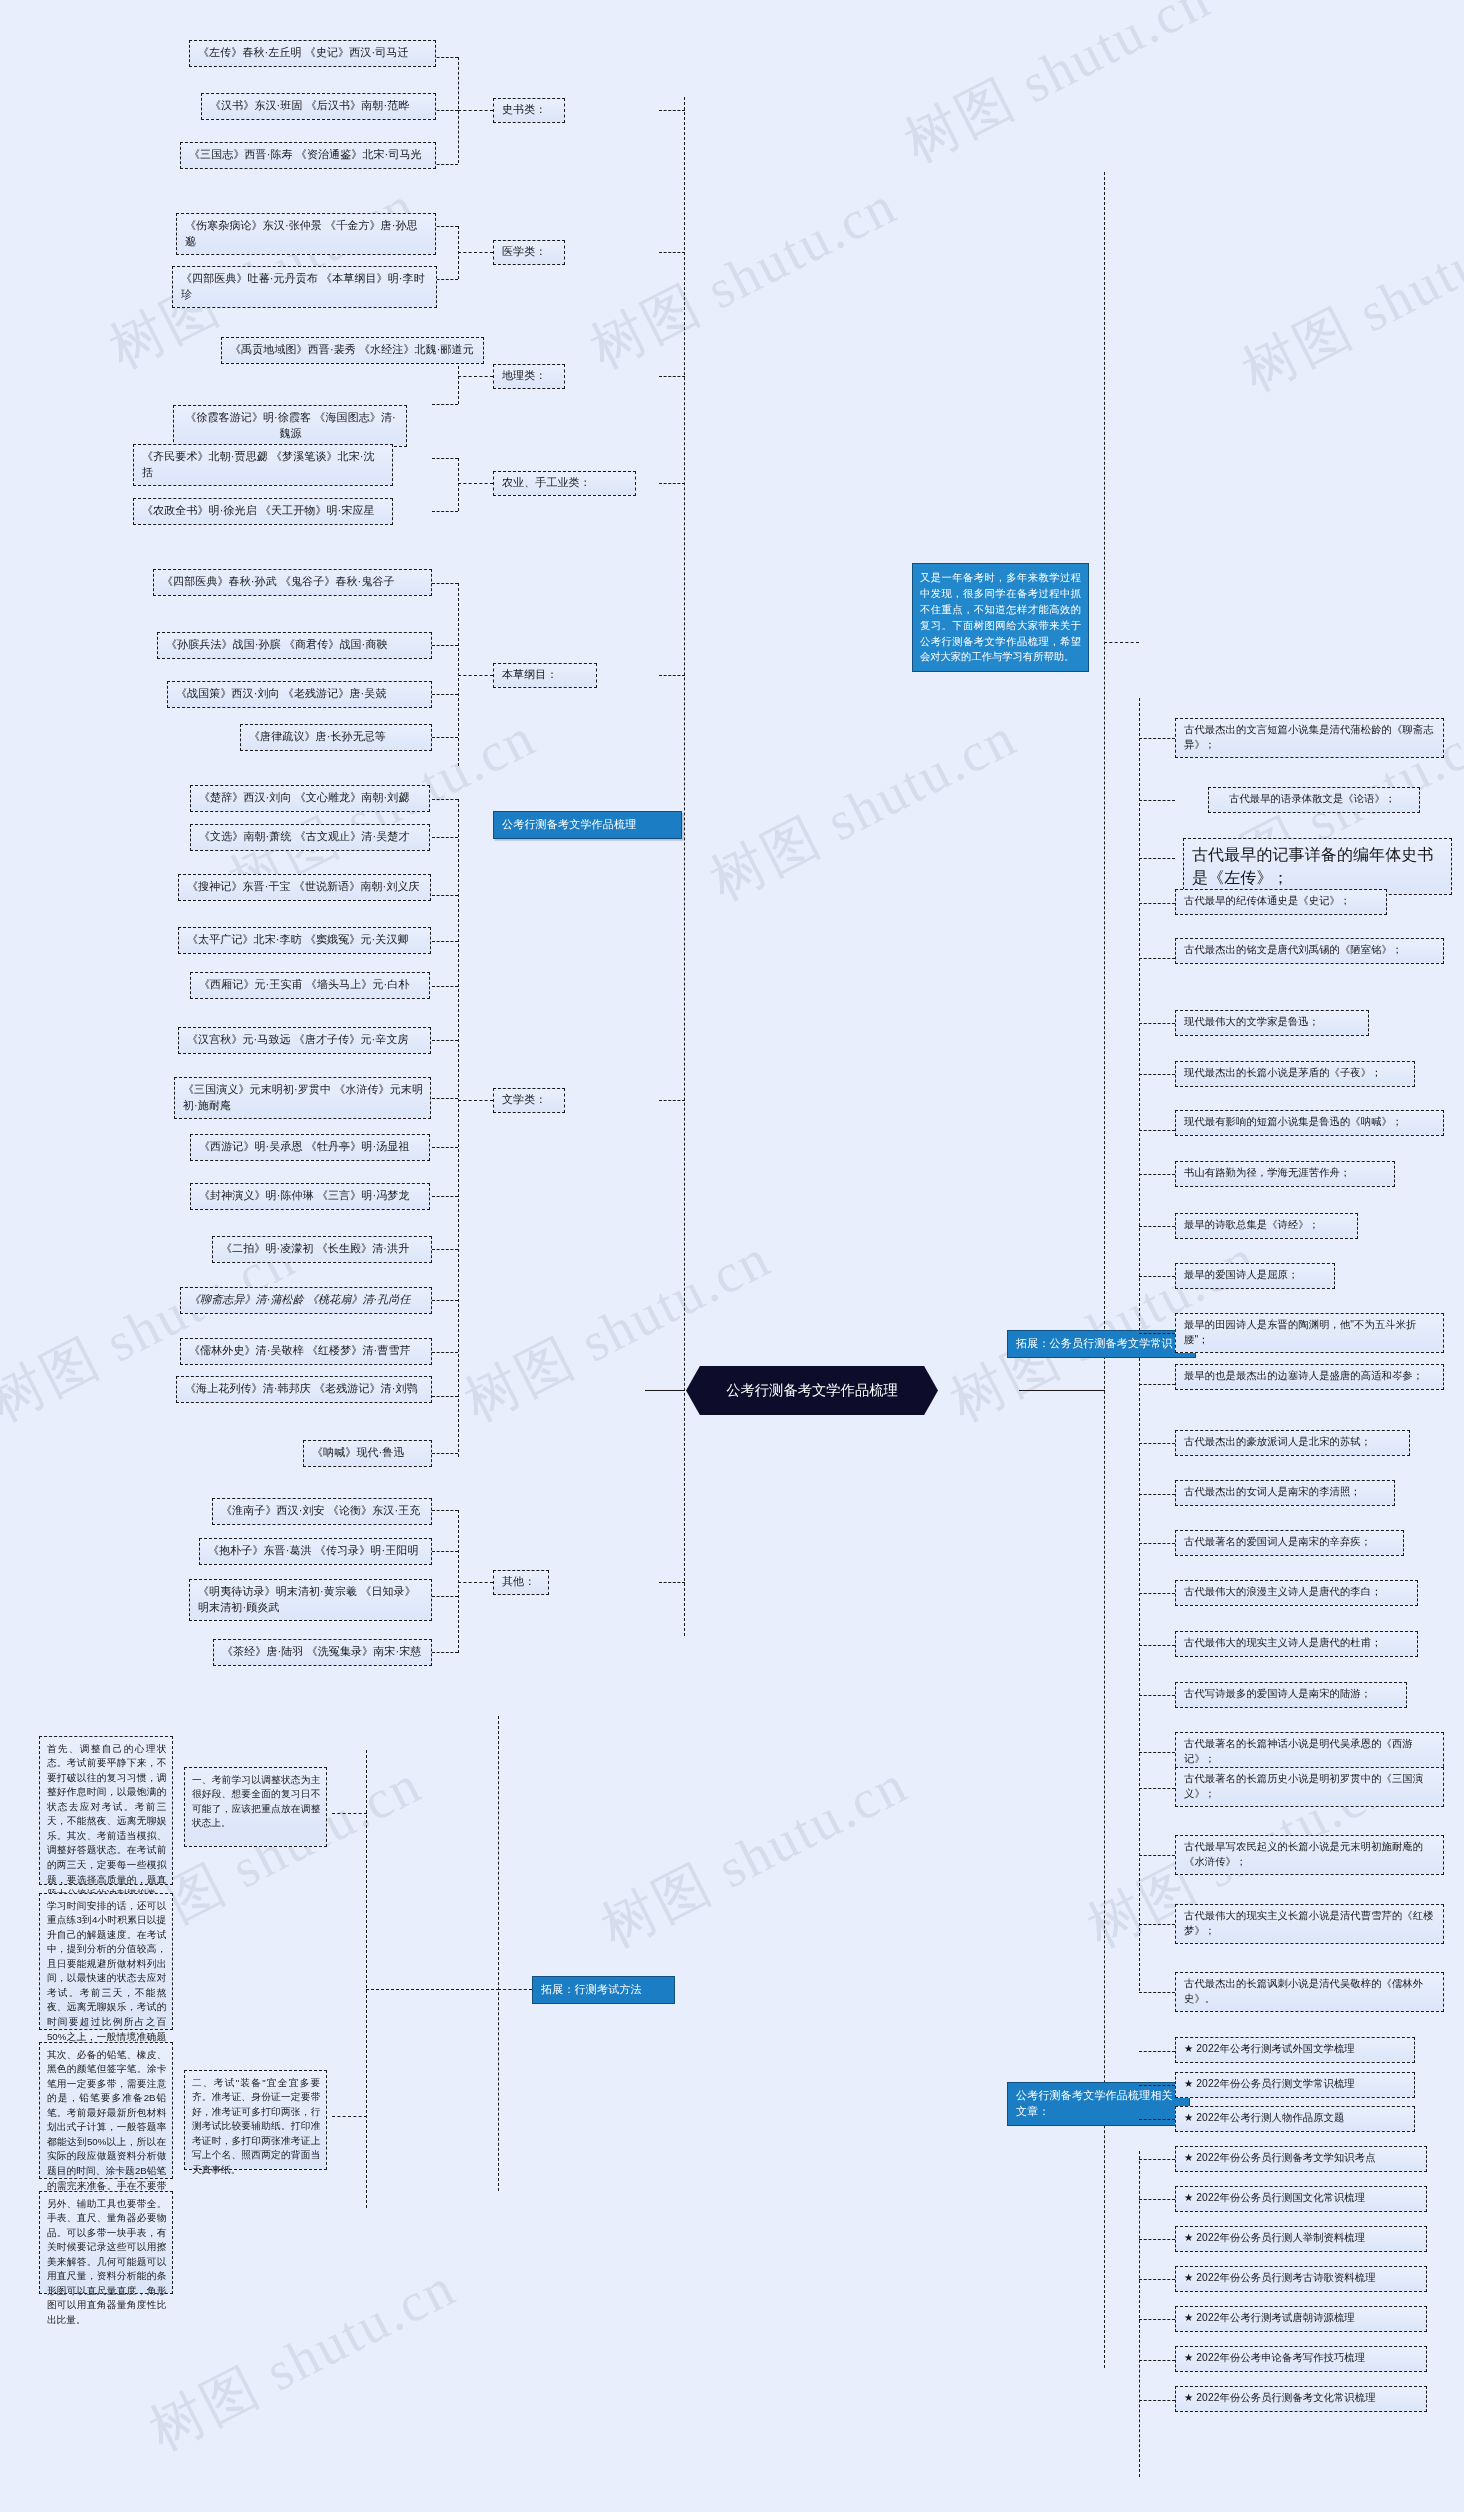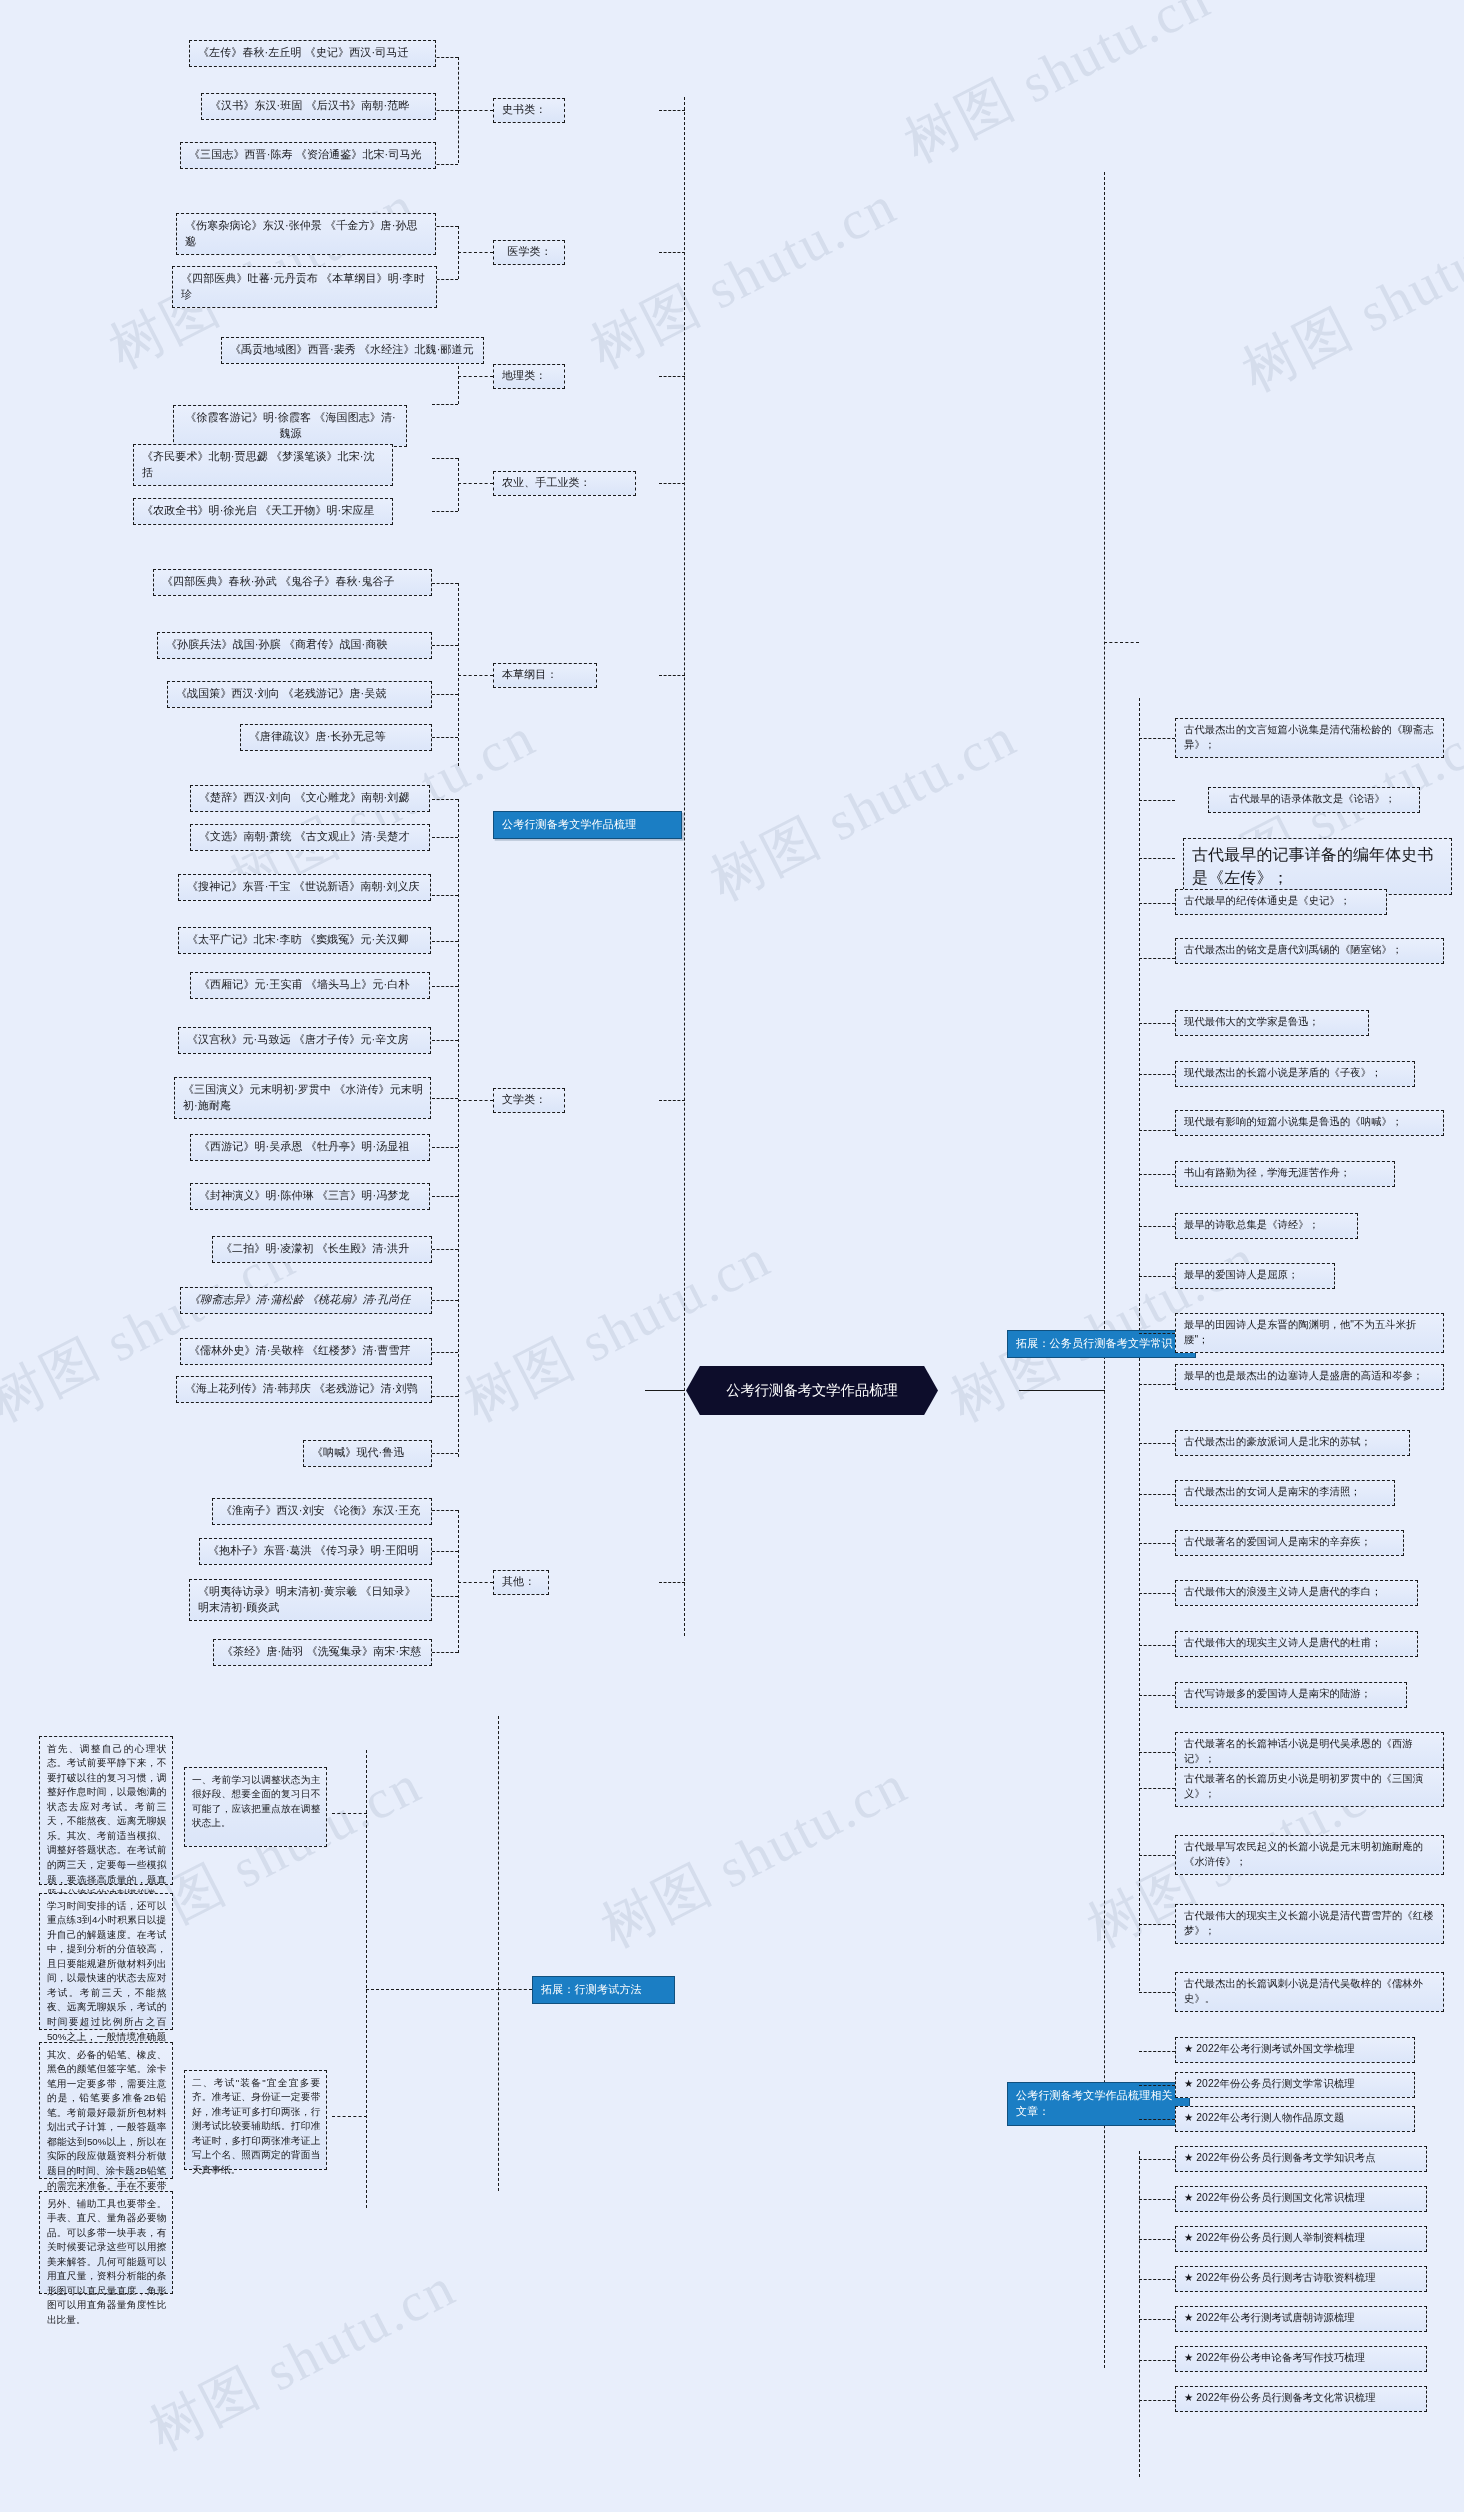--- a/index.html
+++ b/index.html
@@ -167,21 +167,21 @@
   <div class="node cat" style="left:493px;top:98px;width:72px;">
     <span>史书类：</span>
   </div>
 
   <div class="node leaf" style="left:176px;top:213px;width:260px;">
     <span>《伤寒杂病论》东汉·张仲景 《千金方》唐·孙思邈</span>
   </div>
   <div class="node leaf" style="left:172px;top:266px;width:265px;">
     <span>《四部医典》吐蕃·元丹贡布 《本草纲目》明·李时珍</span>
   </div>
-  <div class="node cat" style="left:493px;top:240px;width:72px;text-align:center;">
+  <div class="node cat" style="left:493px;top:240px;width:72px;">
     <span>医学类：</span>
   </div>
 
   <div class="node leaf" style="left:173px;top:337px;width:263px;margin-left:48px;">
     <span>《禹贡地域图》西晋·裴秀 《水经注》北魏·郦道元</span>
   </div>
   <div class="node leaf" style="left:173px;top:405px;width:234px;text-align:center;">
     <span>《徐霞客游记》明·徐霞客 《海国图志》清·魏源</span>
   </div>
   <div class="node cat" style="left:493px;top:364px;width:72px;">
@@ -292,20 +292,23 @@
   </div>
   <div class="ln lnh" style="left:432px;top:1510px;width:26px;height:0;"></div>
   <div class="ln lnh" style="left:432px;top:1551px;width:26px;height:0;"></div>
   <div class="ln lnh" style="left:432px;top:1596px;width:26px;height:0;"></div>
   <div class="ln lnh" style="left:432px;top:1652px;width:26px;height:0;"></div>
 
   <div class="banner shadow" style="left:493px;top:811px;width:189px;">
     <span>公考行测备考文学作品梳理</span>
   </div>
 
+  <div class="infobox" style="left:912px;top:563px;width:177px;">
+    <span>又是一年备考时，多年来教学过程中发现，很多同学在备考过程中抓不住重点，不知道怎样才能高效的复习。下面树图网给大家带来关于公考行测备考文学作品梳理，希望会对大家的工作与学习有所帮助。</span>
+  </div>
 
   <div class="root" style="left:686px;top:1366px;width:252px;height:49px;">
     <span>公考行测备考文学作品梳理</span>
   </div>
 
   <div class="banner" style="left:1007px;top:1330px;width:189px;">
     <span>拓展：公务员行测备考文学常识</span>
   </div>
 
   <div class="node leaf" style="left:1175px;top:718px;width:269px;font-size:10.3px;">

